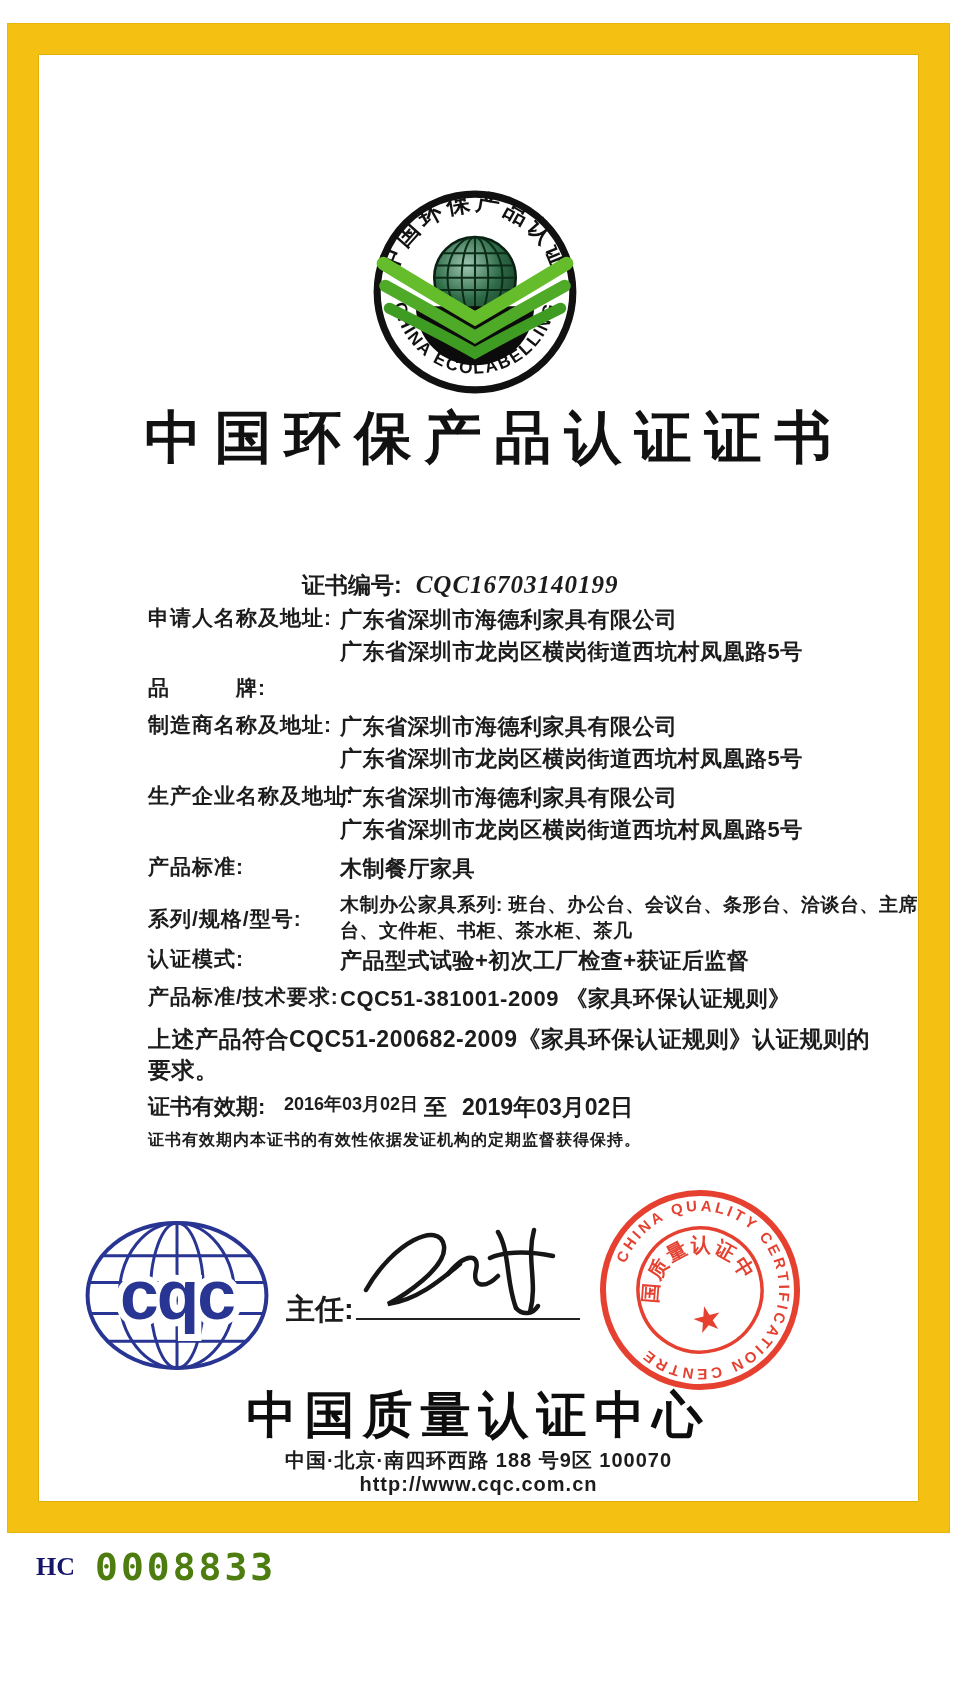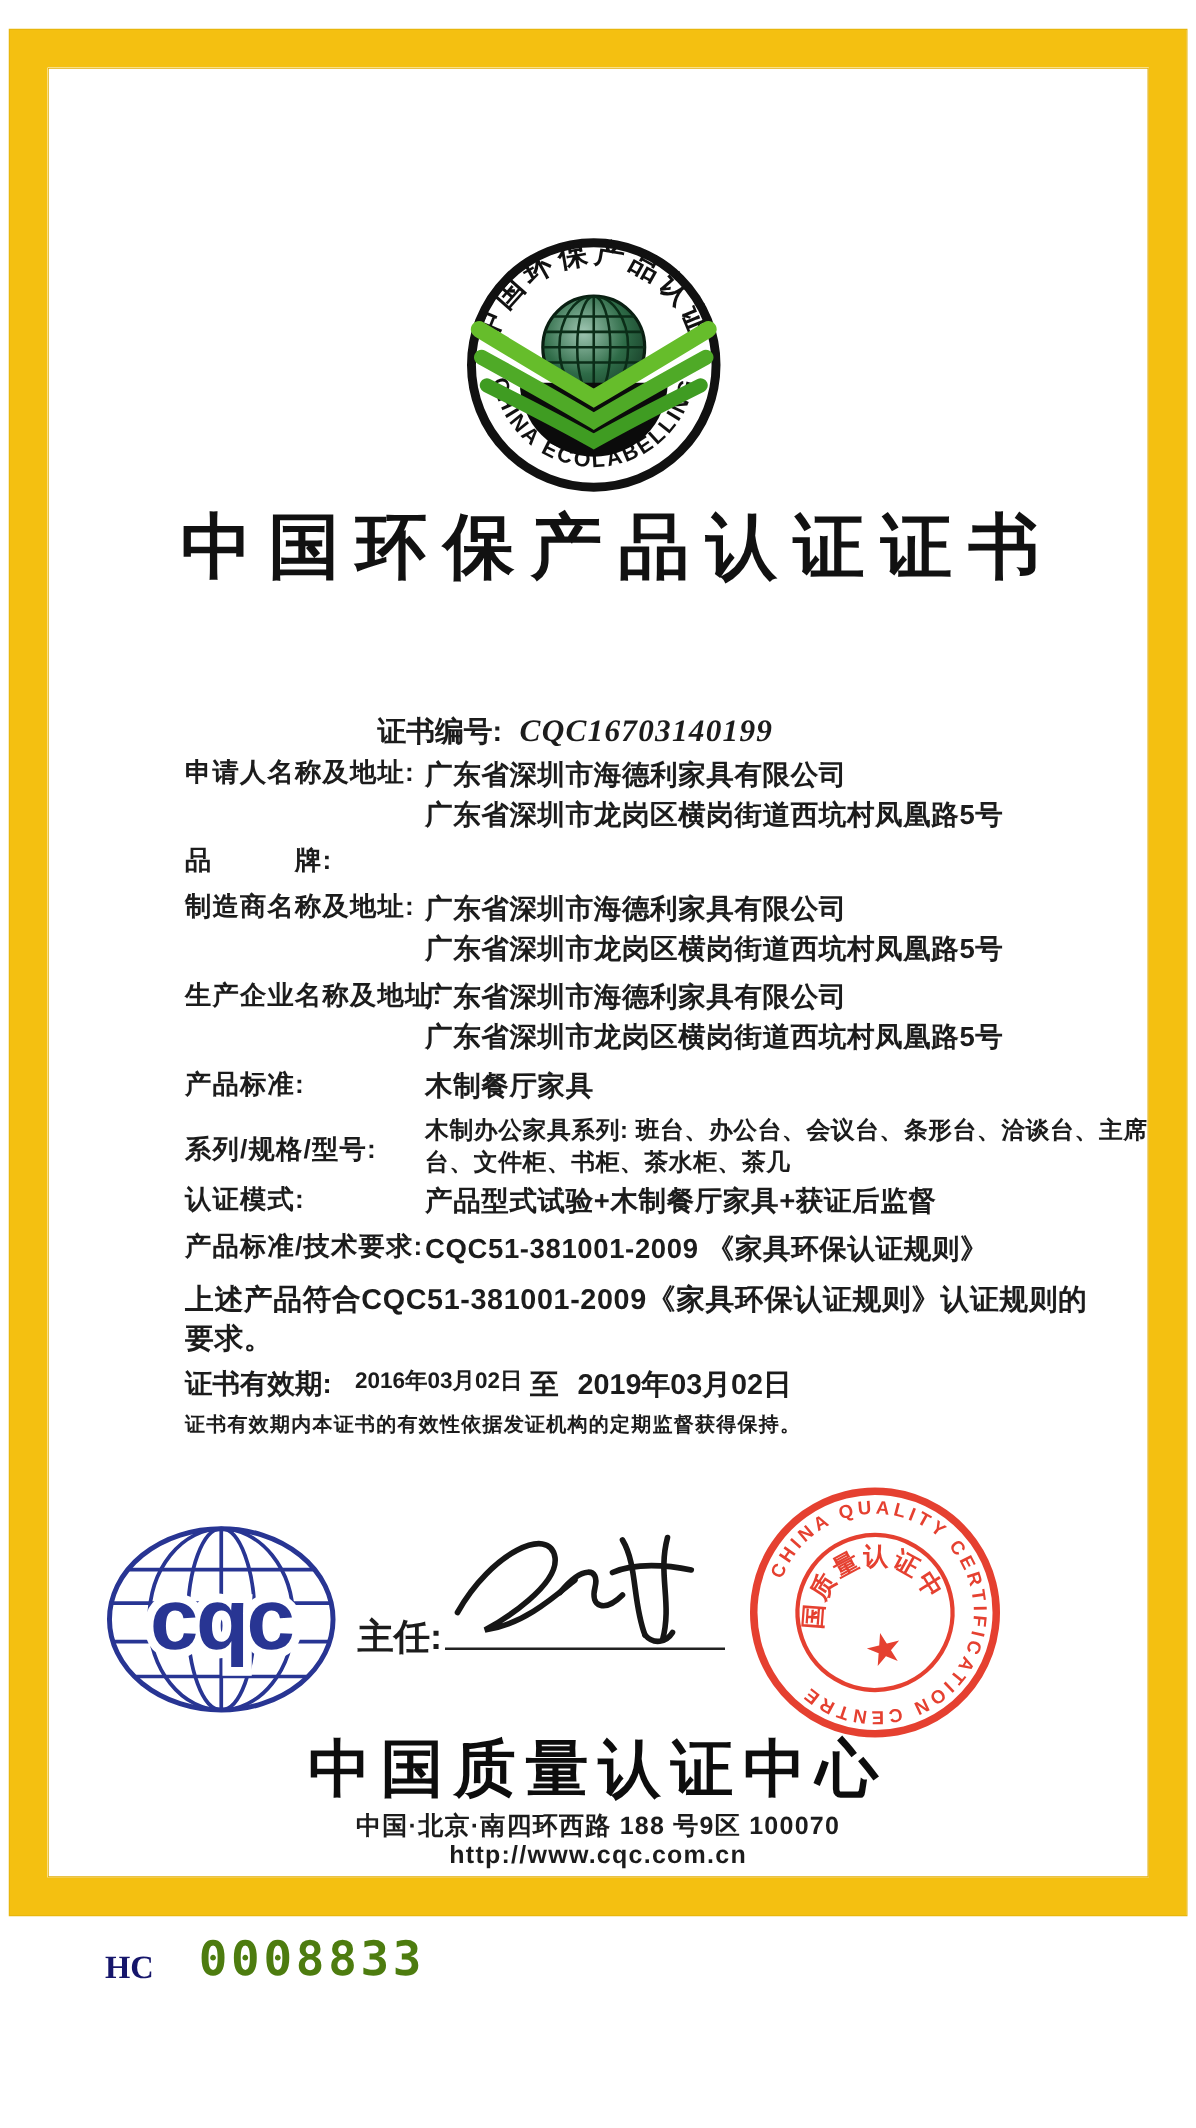--- a/index.html
+++ b/index.html
@@ -52,21 +52,21 @@
     font-size:50px;font-weight:bold;letter-spacing:8px;color:#0d0d0d;
   }
   .org-address{
     position:absolute;left:0;top:1447px;width:957px;text-align:center;
     font-size:20px;font-weight:bold;letter-spacing:1px;
   }
   .org-site{
     position:absolute;left:0;top:1473px;width:957px;text-align:center;
     font-size:20px;font-weight:600;letter-spacing:1px;
   }
-  .serial{position:absolute;left:36px;top:1545px;display:flex;align-items:flex-end;gap:36px;margin-left:48px;}
+  .serial{position:absolute;left:36px;top:1545px;display:flex;align-items:center;gap:20px;}
   .serial .pfx{font-size:26px;font-weight:600;color:#16166b;font-family:"Liberation Serif","DejaVu Serif",serif;}
   .serial .num{
     font-size:38px;font-weight:bold;color:#4d7c0f;letter-spacing:3px;
     font-family:"DejaVu Sans Mono","Liberation Mono",monospace;
   }
   svg{display:block;}
 </style>
 </head>
 <body>
 
@@ -157,32 +157,32 @@
 <div class="row" style="top:892px">
   <div class="flabel" style="top:13px">系列/规格/型号:</div>
   <div class="fvalue small">
     <div>木制办公家具系列: 班台、办公台、会议台、条形台、洽谈台、主席台、文件柜、书柜、茶水柜、茶几</div>
   </div>
 </div>
 
 <div class="row" style="top:945px">
   <div class="flabel">认证模式:</div>
   <div class="fvalue">
-    <div>产品型式试验+木制餐厅家具+获证后监督</div>
+    <div>产品型式试验+初次工厂检查+获证后监督</div>
   </div>
 </div>
 
 <div class="row" style="top:983px">
   <div class="flabel">产品标准/技术要求:</div>
   <div class="fvalue">
     <div>CQC51-381001-2009 《家具环保认证规则》</div>
   </div>
 </div>
 
-<div class="compliance">上述产品符合CQC51-381001-2009《家具环保认证规则》认证规则的要求。</div>
+<div class="compliance">上述产品符合CQC51-200682-2009《家具环保认证规则》认证规则的要求。</div>
 
 <div class="validity">
   <span class="vlabel">证书有效期:</span>
   <span class="vfrom">2016年03月02日</span>
   <span class="vmid">至</span>
   <span class="vto">2019年03月02日</span>
 </div>
 
 <div class="maintenance">证书有效期内本证书的有效性依据发证机构的定期监督获得保持。</div>
 

